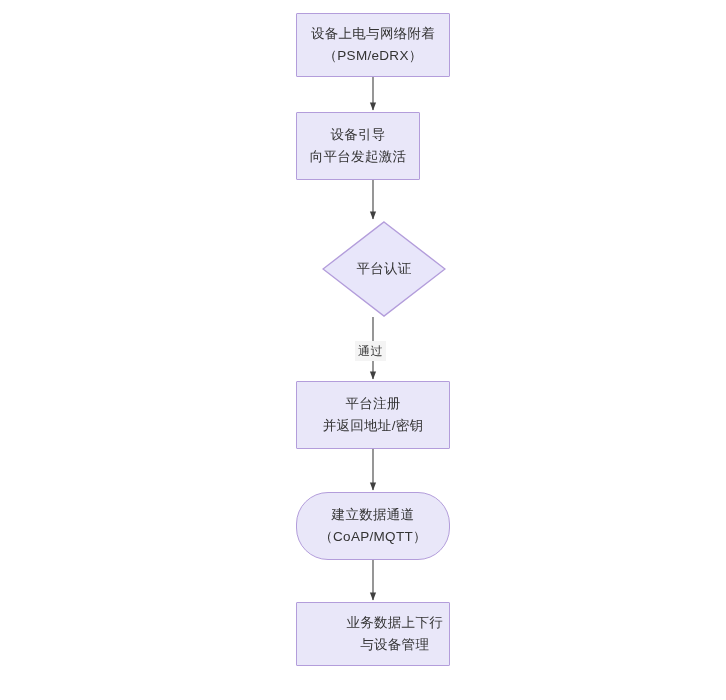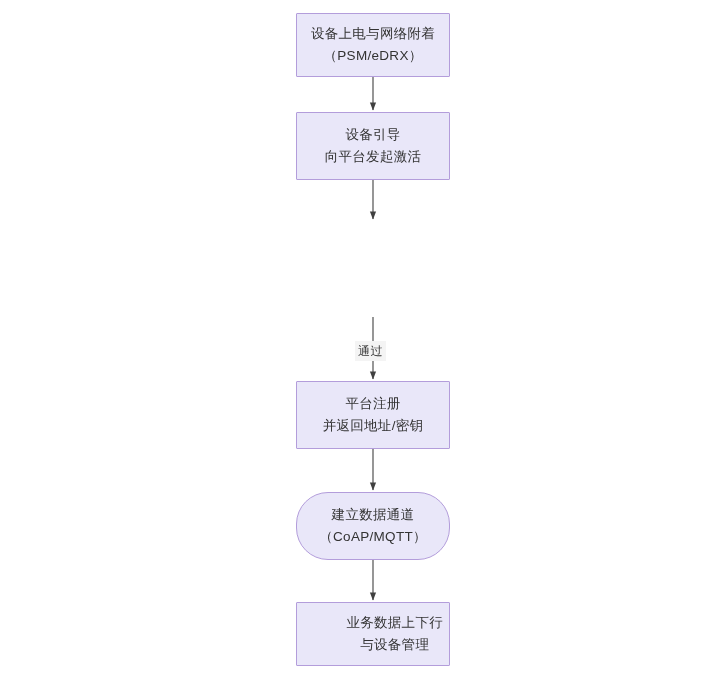--- a/index.html
+++ b/index.html
@@ -114,25 +114,31 @@
     <line x1="373" y1="449" x2="373" y2="490" stroke="#404040" stroke-width="1.1" marker-end="url(#arrowhead)"></line>
 
     <line x1="373" y1="560" x2="373" y2="600" stroke="#404040" stroke-width="1.1" marker-end="url(#arrowhead)"></line>
   </svg>
 
   <div class="node node-rect" style="left:296px; top:13px; width:154px; height:64px;">
     <span class="node-text">设备上电与网络附着
 （PSM/eDRX）</span>
   </div>
 
-  <div class="node node-rect" style="left:296px; top:112px; width:154px; height:68px;">
+  <div class="node node-rect" style="left:296px; top:112px; width:124px; height:68px;">
     <span class="node-text">设备引导
 向平台发起激活</span>
   </div>
 
+  <div class="node node-diamond" style="left:322px; top:221px; width:124px; height:96px;">
+    <svg class="diamond-shape" viewBox="0 0 124 96" preserveAspectRatio="none" xmlns="http://www.w3.org/2000/svg">
+      <polygon points="62,1 123,48 62,95 1,48" fill="#e8e6fa" stroke="#b39ddb" stroke-width="1.4"></polygon>
+    </svg>
+    <span class="diamond-label">平台认证</span>
+  </div>
 
   <div class="edge-label" style="left:355px; top:341px;">通过</div>
 
   <div class="node node-rect" style="left:296px; top:381px; width:154px; height:68px;">
     <span class="node-text">平台注册
 并返回地址/密钥</span>
   </div>
 
   <div class="node node-rect" style="left:296px; top:492px; width:154px; height:68px;border-radius:32px;">
     <span class="node-text">建立数据通道

